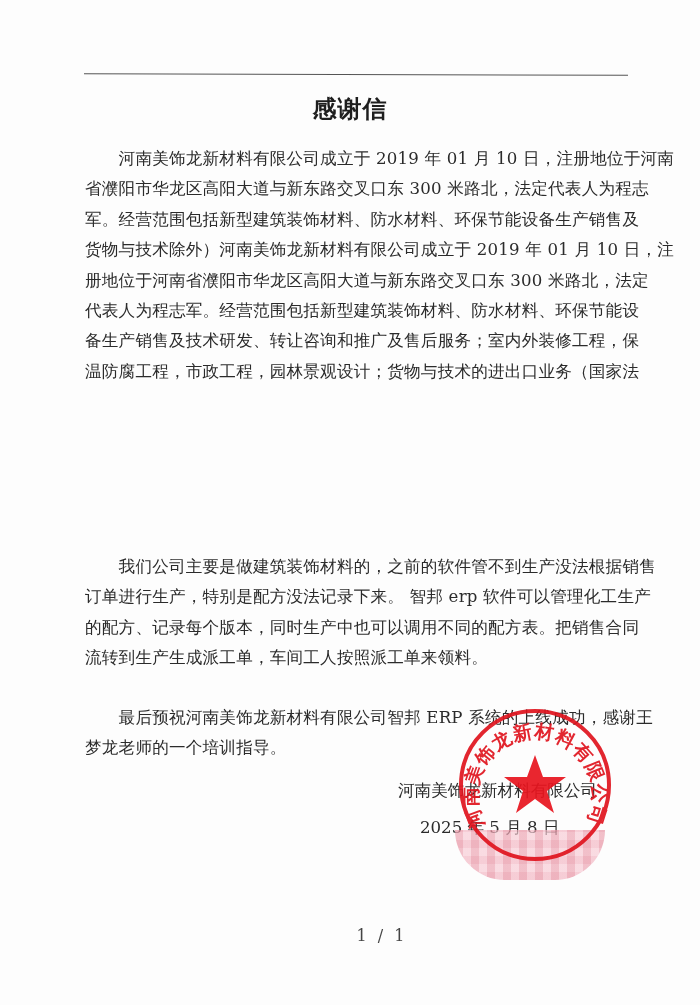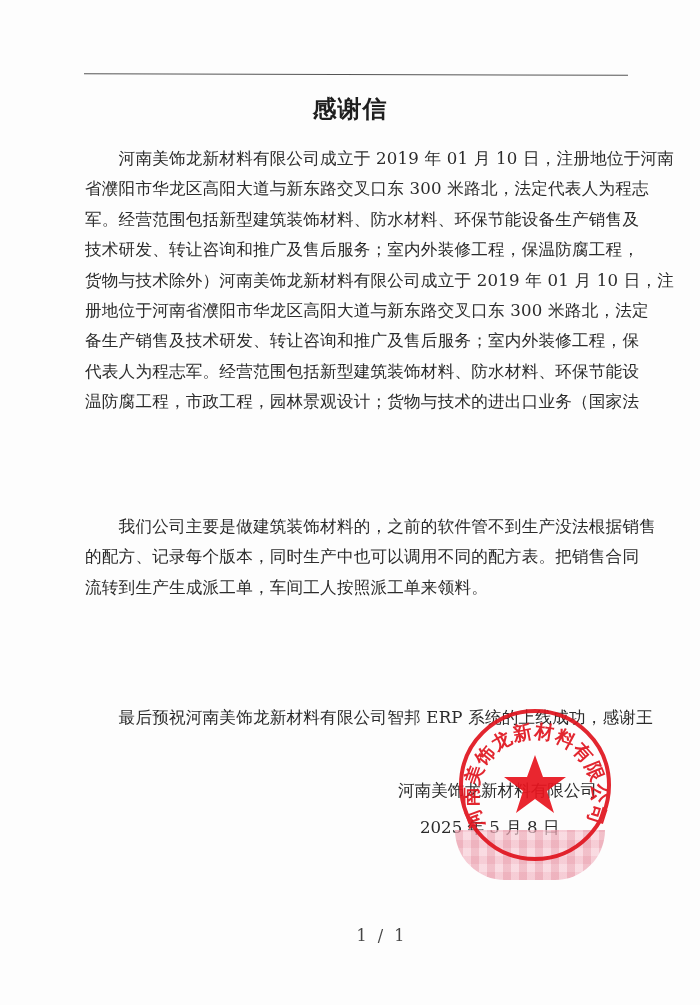--- a/index.html
+++ b/index.html
@@ -20,21 +20,21 @@
     font-family: "DejaVu Sans", "Liberation Sans", sans-serif;
     font-weight: bold; font-size: 24px; color: #1e1e1e; letter-spacing: 1px;
   }
   .body-text {
     position: absolute; left: 85px; width: 545px;
     font-size: 16.6px; line-height: 30.4px; color: #2b2b2b;
     letter-spacing: 0.2px;
   }
   .line { white-space: nowrap; display: block; height: 30.4px; }
   .p1 { top: 144px; }
-  .p2 { top: 512px; }
+  .p2 { top: 552px; }
   .p3 { top: 703px; }
   .signature {
     position: absolute; left: 398px; top: 780px; font-size: 16.6px; color: #2b2b2b; white-space: nowrap;
   }
   .date {
     position: absolute; left: 420px; top: 817px; font-size: 16.6px; color: #2b2b2b; white-space: nowrap;
   }
   .seal {
     position: absolute; left: 455px; top: 705px; width: 160px; height: 160px;
     pointer-events: none; opacity: 0.92;
@@ -57,36 +57,37 @@
 
 <div class="page">
   <div class="header-rule"></div>
 
   <div class="title">感谢信</div>
 
   <div class="body-text p1">
     <span class="line">　　河南美饰龙新材料有限公司成立于 2019 年 01 月 10 日，注册地位于河南</span>
     <span class="line">省濮阳市华龙区高阳大道与新东路交叉口东 300 米路北，法定代表人为程志</span>
     <span class="line">军。经营范围包括新型建筑装饰材料、防水材料、环保节能设备生产销售及</span>
-    <span class="line">技术研发、转让咨询和推广及售后服务；室内外装修工程，保温防腐工程，</span>
     <span class="line">货物与技术除外）河南美饰龙新材料有限公司成立于 2019 年 01 月 10 日，注</span>
     <span class="line">册地位于河南省濮阳市华龙区高阳大道与新东路交叉口东 300 米路北，法定</span>
+    <span class="line">代表人为程志军。经营范围包括新型建筑装饰材料、防水材料、环保节能设</span>
     <span class="line">备生产销售及技术研发、转让咨询和推广及售后服务；室内外装修工程，保</span>
-    <span class="line">代表人为程志军。经营范围包括新型建筑装饰材料、防水材料、环保节能设</span>
     <span class="line">温防腐工程，市政工程，园林景观设计；货物与技术的进出口业务（国家法</span>
   </div>
 
   <div class="body-text p2">
     <span class="line">　　我们公司主要是做建筑装饰材料的，之前的软件管不到生产没法根据销售</span>
+    <span class="line">订单进行生产，特别是配方没法记录下来。 智邦 erp 软件可以管理化工生产</span>
     <span class="line">的配方、记录每个版本，同时生产中也可以调用不同的配方表。把销售合同</span>
     <span class="line">流转到生产生成派工单，车间工人按照派工单来领料。</span>
   </div>
 
   <div class="body-text p3">
     <span class="line">　　最后预祝河南美饰龙新材料有限公司智邦 ERP 系统的上线成功，感谢王</span>
+    <span class="line">梦龙老师的一个培训指导。</span>
   </div>
 
   <div class="signature">河南美饰龙新材料有限公司</div>
   <div class="date">2025 年 5 月 8 日</div>
 
   <div class="seal-blur"></div>
 
   <svg class="seal" viewBox="0 0 160 160">
     <defs>
       <path id="sealArc" d="M 30 120 A 58 58 0 1 1 135 110" fill="none"></path>

